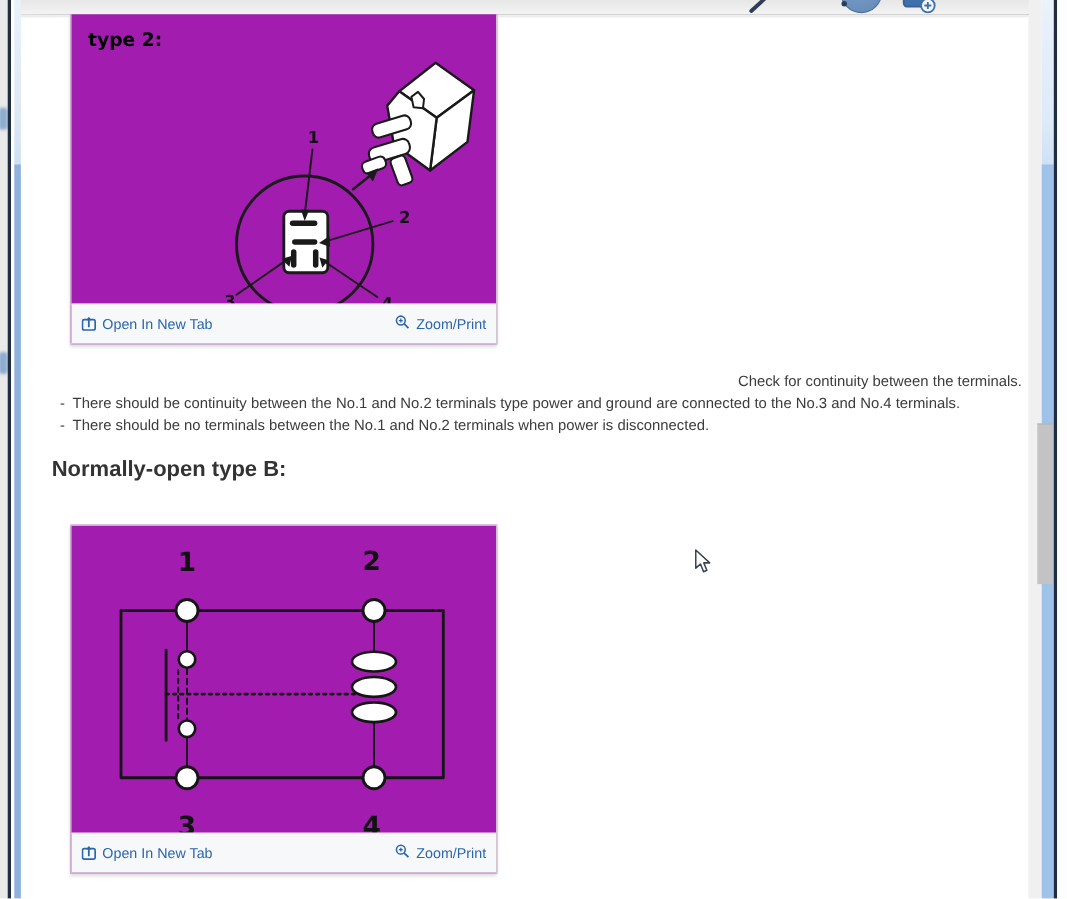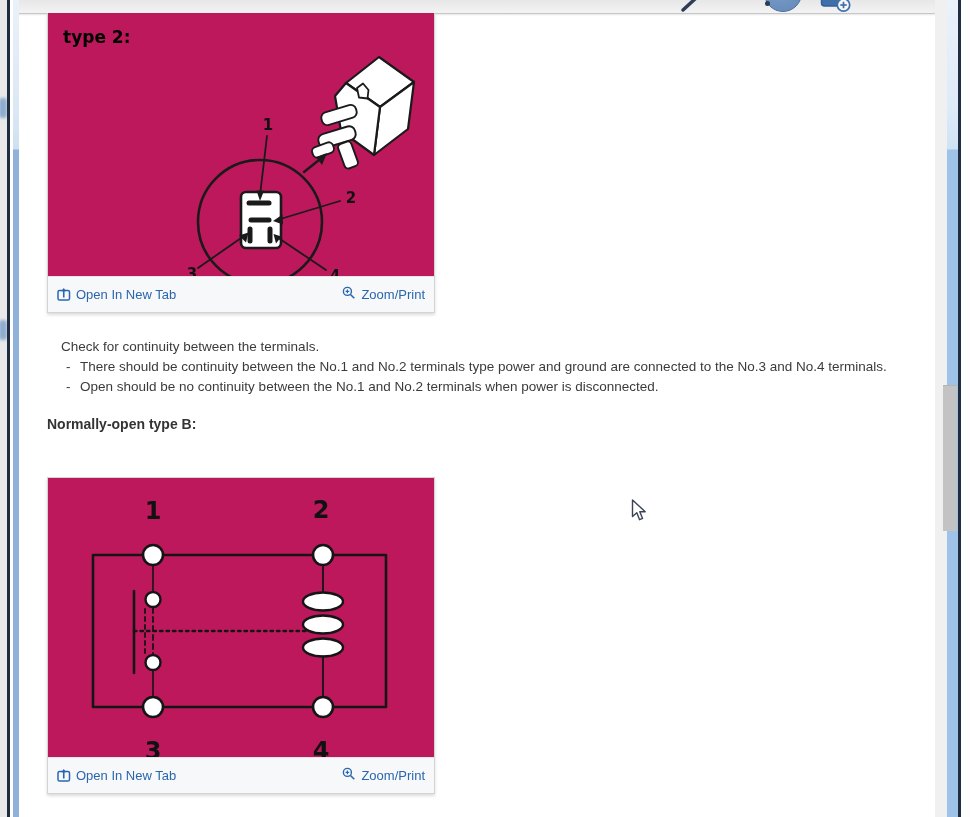--- a/index.html
+++ b/index.html
@@ -21,38 +21,38 @@
   
   .topbar{position:absolute;left:14px;top:0;width:926px;height:13px;
      background:linear-gradient(#e7e7e7,#f3f3f3);border-bottom:1px solid #c6c6c6;
      border-radius:0 0 7px 0;box-shadow:0 1px 2px rgba(0,0,0,.10);}
   .tb-chevron{position:absolute;left:664px;top:-14px;}
   .tb-avatar{position:absolute;left:750px;top:-26px;width:36px;height:36px;border-radius:50%;
      background:radial-gradient(circle at 40% 30%,#7da0cc,#6388b6);border:1px solid #4d6f99;}
   .tb-dot{position:absolute;left:751px;top:1px;width:5px;height:5px;border-radius:50%;background:#2b3c55;}
   .tb-photo{position:absolute;left:806px;top:-12px;}
   
-  .figbox{position:absolute;left:47px;width:388px;background:#be185d;border:1px solid #d4d4d4;
+  .figbox{position:absolute;left:64px;width:388px;background:#a21caf;border:1px solid #d4d4d4;
      box-shadow:0 2px 3px rgba(0,0,0,.14);box-sizing:border-box;}
   #figbox1{top:13px;height:300px;border-top:0;}
   #figbox2{top:477px;height:317px;}
   .scan-heading{position:absolute;left:15px;top:14px;font-family:"DejaVu Sans",sans-serif;
      font-weight:bold;font-size:17px;color:#000;}
   .fig-img{position:absolute;left:0;top:0;}
   .fig-footer{position:absolute;left:0;right:0;bottom:0;height:36px;background:#f7f8fa;
      border-top:1px solid #e4e6e9;display:flex;align-items:center;justify-content:space-between;
      padding:0 9px;box-sizing:border-box;}
   .fig-link{display:flex;align-items:center;gap:5px;color:#2a66ae;font-size:13px;cursor:pointer;text-decoration:none;}
   .fig-link svg{display:block;}
   
-  .para{position:absolute;left:61px;top:337px;width:882px;font-size:13.5px;color:#3b3b3b;line-height:20px;}
+  .para{position:absolute;left:47px;top:337px;width:882px;font-size:13.5px;color:#3b3b3b;line-height:20px;text-align:right;}
   .para p{margin:0;}
   .bullet{display:flex;}
   .bullet .dash{width:7px;margin-left:5px;margin-right:7px;flex:0 0 auto;}
-  .subheading{position:absolute;left:47px;top:416px;font-size:14px;font-weight:bold;color:#333;}
+  .subheading{position:absolute;left:47px;top:416px;font-size:20px;font-weight:bold;color:#333;}
   
   .scan line,.scan path,.scan rect,.scan circle,.scan ellipse,.scan polygon,.scan polyline{vector-effect:none;}
   .cursor{position:absolute;left:631px;top:499px;}
 </style>
 </head>
 <body>
 
 <div id="screen">
 
   <div class="topbar">
@@ -143,21 +143,21 @@
   </div>
 
   <div class="para">
     <p>Check for continuity between the terminals.</p>
     <p class="bullet">
       <span class="dash">-</span>
       <span>There should be continuity between the No.1 and No.2 terminals type power and ground are connected to the No.3 and No.4 terminals.</span>
     </p>
     <p class="bullet">
       <span class="dash">-</span>
-      <span>Open should be no continuity between the No.1 and No.2 terminals when power is disconnected.</span>
+      <span>There should be no terminals between the No.1 and No.2 terminals when power is disconnected.</span>
     </p>
   </div>
   <div class="subheading">Normally-open type B:</div>
 
   <div class="figbox" id="figbox2">
     <svg class="fig-img scan" width="386" height="292" viewBox="0 0 386 292">
       <g stroke="#151515" fill="none" stroke-linejoin="round" stroke-linecap="round">
         <rect x="45" y="77" width="293" height="152" stroke-width="2.6"></rect>
 
         <g fill="#fff" stroke-width="2.6">

